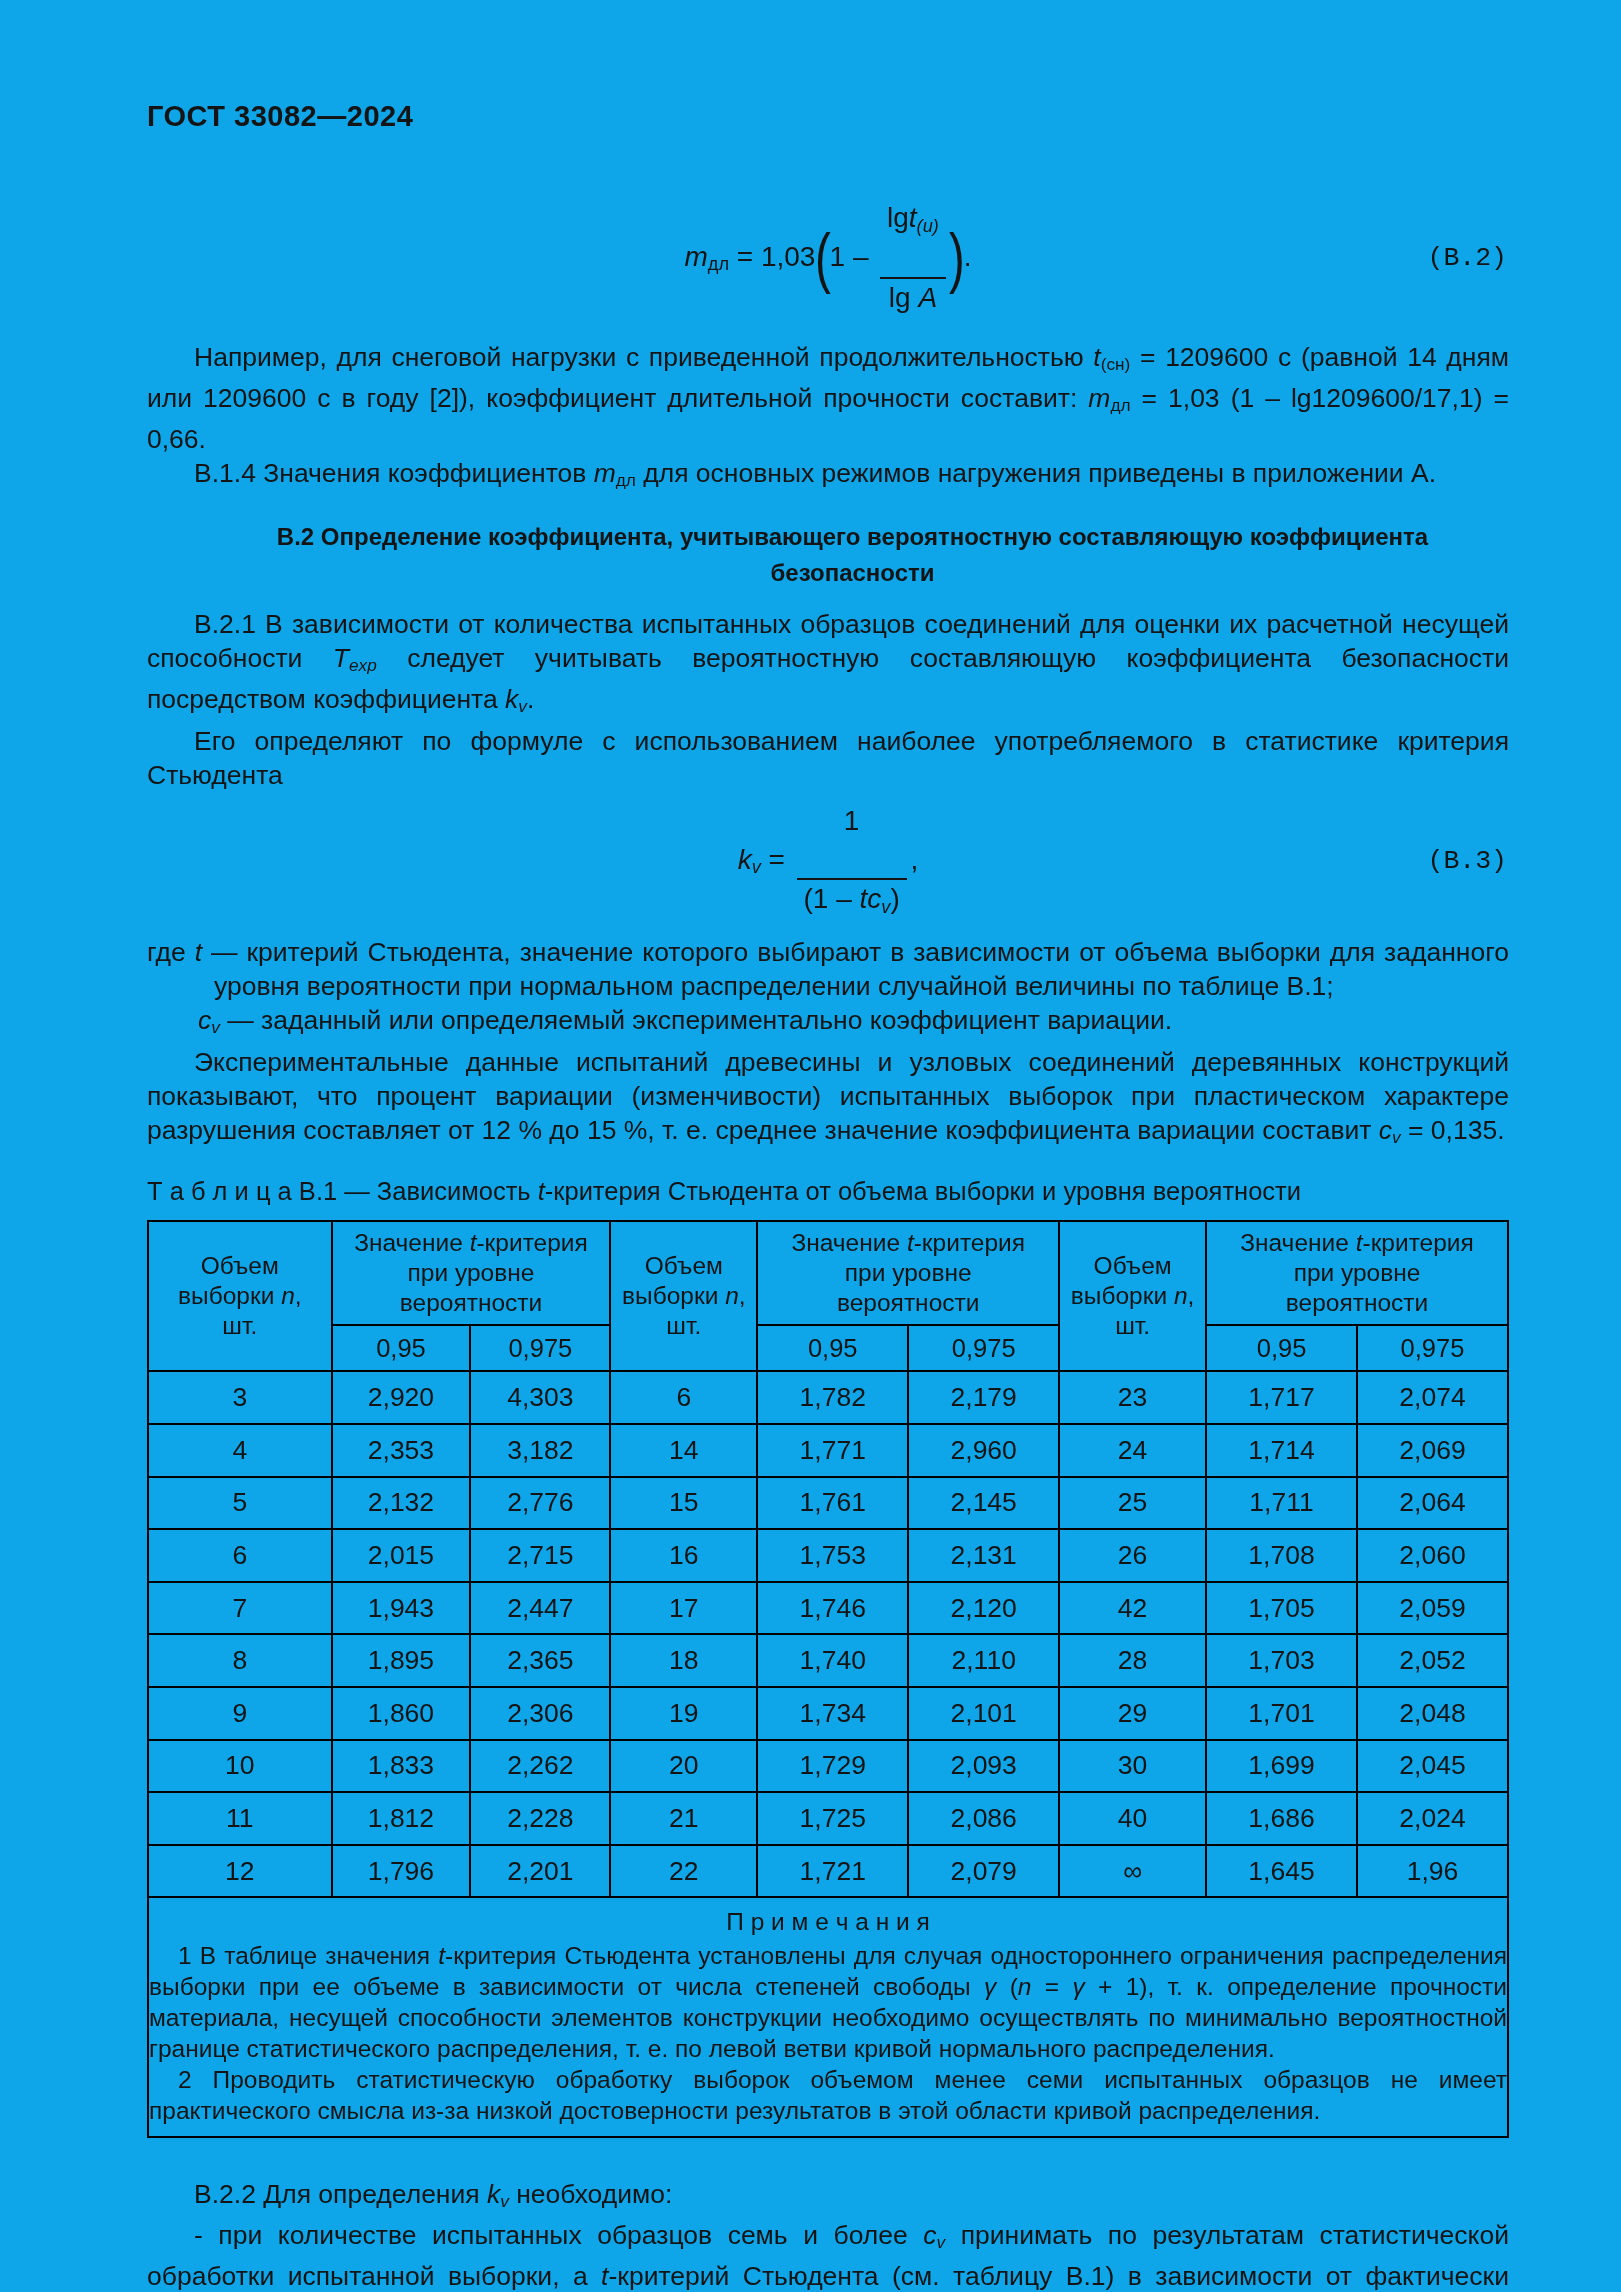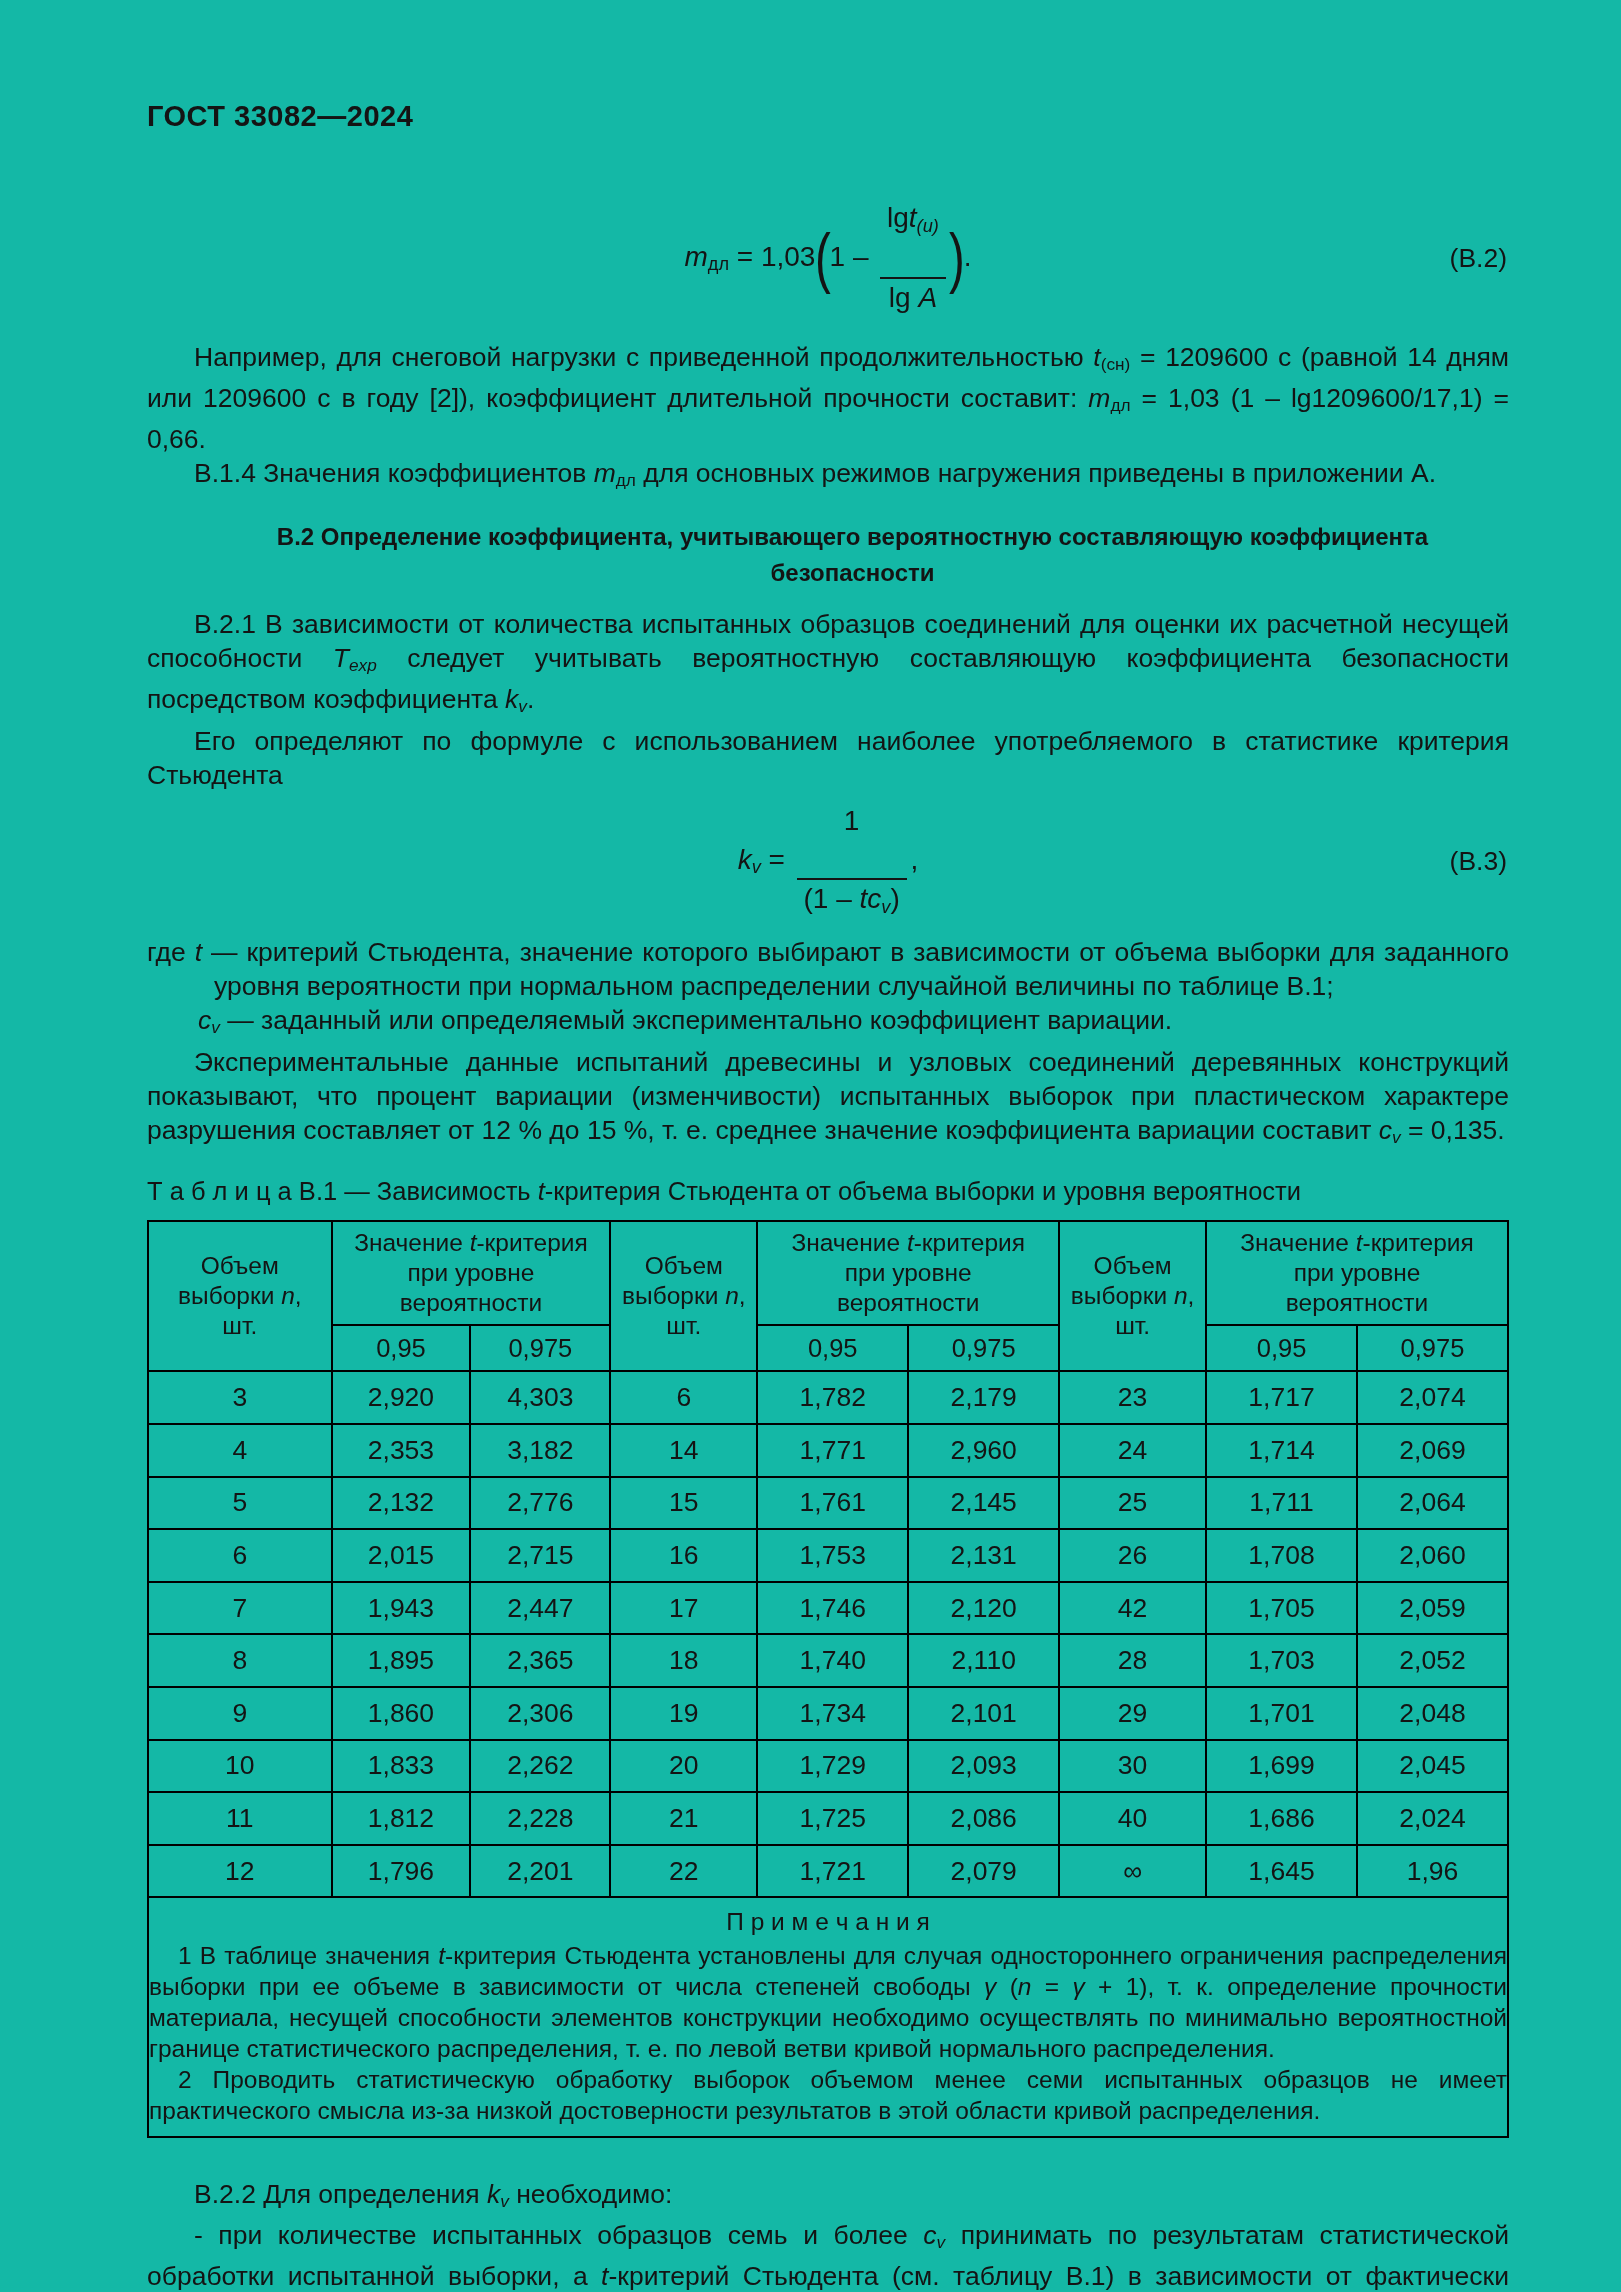--- a/index.html
+++ b/index.html
@@ -1,40 +1,40 @@
 <!DOCTYPE html>
 <html lang="ru"><head>
 <meta charset="utf-8">
 <style>
   * { margin:0; padding:0; box-sizing:border-box; }
   html,body { background:#d9d9d9; }
   .page {
     width:1621px; height:2293px; margin:0 auto; position:relative;
-    background:#14b8a6; color:#141414; overflow:hidden;
+    background:#0ea5e9; color:#141414; overflow:hidden;
     font-family:"Liberation Sans", sans-serif;
     padding:100px 112px 0 147px;
   }
   .doc-code { font-size:29px; font-weight:bold; letter-spacing:0.5px; }
 
   .para { font-size:26.5px; line-height:34px; text-align:justify; }
   .ind  { text-indent:47px; }
   .i    { font-style:italic; }
   .sub  { font-size:65%; vertical-align:-0.25em; }
   .subi { font-size:65%; vertical-align:-0.25em; font-style:italic; }
 
   .h-b2 { font-size:24px; line-height:36px; font-weight:bold;
           margin:21.6px 0 15.7px 49px; text-align:center; }
 
   .formula-row { position:relative; display:flex; justify-content:center;
                  }
   .f2 { margin:69px 0 25.5px; }
   .f3 { margin:13.7px 0 17.6px; }
   .formula { font-size:28px; white-space:nowrap; }
   .eq-label { position:absolute; right:2px; top:50%; transform:translateY(-50%);
-              font-size:26.5px; }
+              font-size:26.5px;font-family:Liberation Mono, monospace; }
   .frac { display:inline-block; vertical-align:middle; text-align:center; margin:0 3.9px; }
   .frac .num { display:block; padding:0 6.9px 2.9px; }
   .frac .den { display:block; border-top:2.9px solid #141414; padding:2.9px 6.9px 0;margin-top:38px; }
   .paren { display:inline-block; font-size:235%; line-height:1; font-weight:100;
            vertical-align:middle; transform:scaleX(.72); margin:0 -3.9px; }
 
   .where1 { padding-left:67px; text-indent:-67px; }
   .where2 { padding-left:51px; }
 
   .tbl-caption { font-size:25.5px; margin:23.5px 0 13.7px; text-align:left; }

